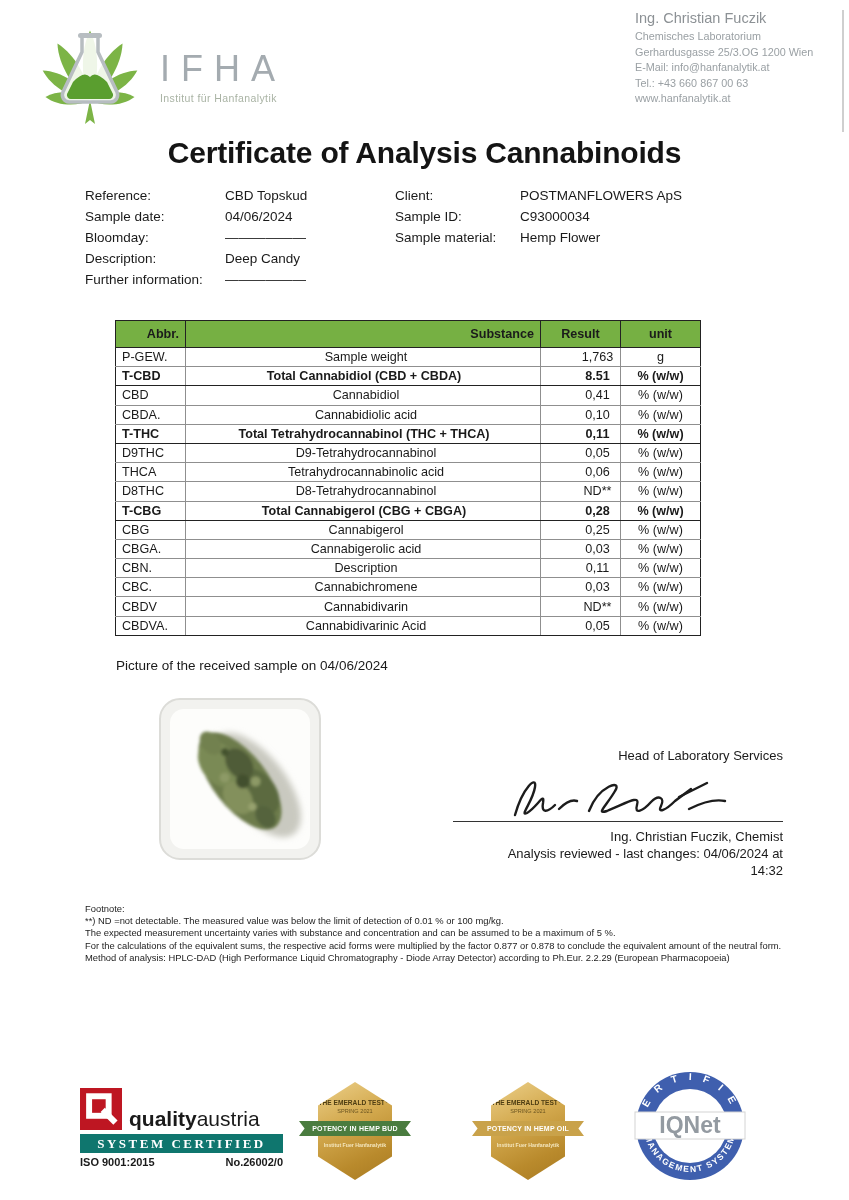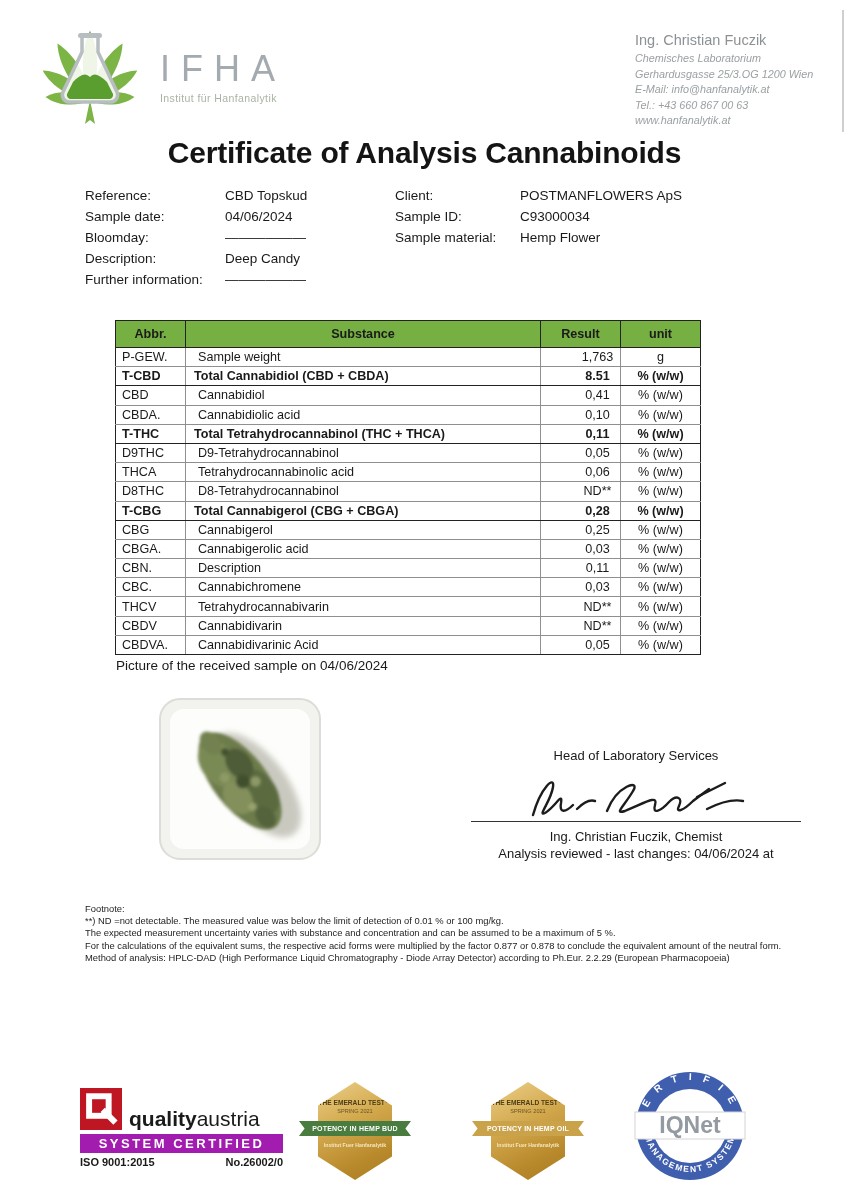--- a/index.html
+++ b/index.html
@@ -7,61 +7,61 @@
   body { width:849px; height:1200px; position:relative; font-family:"Liberation Sans", sans-serif; color:#1a1a1a; }
   .page { position:absolute; inset:0; background:#fff; overflow:hidden; }
 
   
   .logo-wrap { position:absolute; left:32px; top:20px; width:250px; height:110px; }
   .logo-art { position:absolute; left:0; top:0; }
   .logo-text { position:absolute; left:128px; top:28px; }
   .logo-name { font-size:36px; font-weight:400; letter-spacing:11px; color:#a4abb0; }
   .logo-sub { font-size:10.5px; color:#a9b3a4; letter-spacing:0.4px; margin-top:2px; }
 
-  .contact { position:absolute; left:635px; top:32px; width:195px; color:#9aa0a4; }
+  .contact { position:absolute; left:635px; top:10px; width:195px; color:#9aa0a4; }
   .contact-name { font-size:14.5px; color:#8c9195; margin-bottom:3px; }
-  .contact-line { font-size:10.8px; line-height:15.5px;font-style:italic; }
+  .contact-line { font-size:10.8px; line-height:15.5px; }
   .header-rule { position:absolute; left:842px; top:10px; width:2px; height:122px; background:#cfcfcf; }
 
   .doc-title { position:absolute; left:0; top:136px; width:100%; text-align:center;
                font-size:30px; font-weight:800; color:#141414; letter-spacing:-0.2px; }
 
   
   .info { position:absolute; top:188px; left:0; width:100%; font-size:13.5px; }
   .info-label { display:inline-block; }
   .info-value { display:inline-block; }
   .ilab-l { position:absolute; left:85px; }
   .ival-l { position:absolute; left:225px; }
   .ilab-r { position:absolute; left:395px; }
   .ival-r { position:absolute; left:520px; }
   .r0{top:0px}.r1{top:21px}.r2{top:42px}.r3{top:63px}.r4{top:84px}
 
   
   .results { position:absolute; left:115px; top:320px; width:585px; border-collapse:collapse; table-layout:fixed; font-size:12.6px; }
   .results col.c1{width:70px}.results col.c2{width:355px}.results col.c3{width:80px}.results col.c4{width:80px}
   .results th { height:27px; font-weight:700; color:#1b1b1b; border:1.6px solid #222; padding:0 6px; }
-  .results th.h-left { text-align:center; }
+  .results th.h-left { text-align:right; }
   .results td { height:19.2px; border:1px solid #8f8f8f; border-left:1px solid #8f8f8f; padding:0 6px; }
   .results tr td:first-child, .results th:first-child { border-left:1.6px solid #222; }
   .results tr td:last-child, .results th:last-child { border-right:1.6px solid #222; }
   .results tbody tr:last-child td { border-bottom:1.6px solid #222; }
   .results .c-abbr { text-align:left; }
-  .results .c-sub { text-align:left; padding-left:12px; }
+  .results .c-sub { text-align:center; padding-left:12px; }
   .results .c-res { text-align:center;padding-left:40px; }
   .results .c-unit { text-align:center; }
   .results tr.bold td { font-weight:700; border-top:1.6px solid #222; border-bottom:1.6px solid #222; }
   .results tr.bold .c-sub { padding-left:8px; }
 
   .pic-caption { position:absolute; left:116px; top:658px; font-size:13.5px; }
 
   
   .photo { position:absolute; left:158px; top:697px; width:164px; height:164px; }
 
   
-  .sig-block { position:absolute; left:471px; top:748px; width:330px; text-align:center; }
+  .sig-block { position:absolute; left:453px; top:748px; width:330px; text-align:right; }
   .sig-role { font-size:13px; }
   .sig-svg { display:block; margin:2px auto 0; }
   .sig-line { border-top:1.2px solid #333; margin-top:-6px; }
   .sig-name { font-size:13px; margin-top:7px; }
   .sig-reviewed { font-size:13px; margin-top:2px; }
   .sig-time { font-size:13px; margin-top:2px; }
 
   
   .footnote { position:absolute; left:85px; top:903px; width:706px; font-size:9.4px; line-height:12.2px; color:#1d1d1d; }
 
@@ -249,26 +249,20 @@
       <td class="c-unit">% (w/w)</td>
     </tr>
 
     <tr>
       <td class="c-abbr">CBC.</td>
       <td class="c-sub">Cannabichromene</td>
       <td class="c-res">0,03</td>
       <td class="c-unit">% (w/w)</td>
     </tr>
 
-    <tr>
-      <td class="c-abbr">THCV</td>
-      <td class="c-sub">Tetrahydrocannabivarin</td>
-      <td class="c-res">ND**</td>
-      <td class="c-unit">% (w/w)</td>
-    </tr>
 
     <tr>
       <td class="c-abbr">CBDV</td>
       <td class="c-sub">Cannabidivarin</td>
       <td class="c-res">ND**</td>
       <td class="c-unit">% (w/w)</td>
     </tr>
 
     <tr>
       <td class="c-abbr">CBDVA.</td>
@@ -319,41 +313,42 @@
         <path d="M22,50 C30,22 44,10 42,22 C40,36 26,52 34,48 C44,42 52,26 50,38 C48,48 54,48 62,40"></path>
         <path d="M66,44 C72,38 78,34 84,36"></path>
         <path d="M96,46 C106,20 130,14 122,26 C114,40 102,50 114,46 C130,40 148,28 144,40 C141,50 150,46 158,37 C166,29 172,33 168,41 C164,49 173,45 182,36 L198,24"></path>
         <path d="M186,32 L214,18"></path>
         <path d="M196,44 C208,38 222,34 232,36"></path>
       </g>
     </svg>
     <div class="sig-line"></div>
     <div class="sig-name">Ing. Christian Fuczik, Chemist</div>
     <div class="sig-reviewed">Analysis reviewed - last changes: 04/06/2024 at</div>
+    <div class="sig-time">14:32</div>
   </div>
 
   <div class="footnote">
     <div>Footnote:</div>
     <div>**) ND =not detectable. The measured value was below the limit of detection of 0.01 % or 100 mg/kg.</div>
     <div>The expected measurement uncertainty varies with substance and concentration and can be assumed to be a maximum of 5 %.</div>
     <div>For the calculations of the equivalent sums, the respective acid forms were multiplied by the factor 0.877 or 0.878 to conclude the equivalent amount of the neutral form.</div>
     <div>Method of analysis: HPLC-DAD (High Performance Liquid Chromatography - Diode Array Detector) according to Ph.Eur. 2.2.29 (European Pharmacopoeia)</div>
   </div>
 
   <div class="qa">
     <div class="qa-row1">
       <div class="qa-qbox">
         <svg width="34" height="34" viewBox="0 0 40 40">
           <rect x="6" y="5" width="23" height="23" fill="none" stroke="#fff" stroke-width="7"></rect>
           <line x1="22" y1="21" x2="37" y2="36" stroke="#fff" stroke-width="7"></line>
         </svg>
       </div>
       <div class="qa-brand"><b>quality</b><span>austria</span></div>
     </div>
-    <div class="qa-bar" style="background: #a21caf;">SYSTEM CERTIFIED</div>
+    <div class="qa-bar" style="background: #0f766e; font-family: Liberation Serif, serif;">SYSTEM CERTIFIED</div>
     <div class="qa-row3">
       <span>ISO 9001:2015</span>
       <span>No.26002/0</span>
     </div>
   </div>
 
   <div class="badge badge-1">
     <div class="hex">
       <div class="badge-top">THE EMERALD TEST™</div>
       <div class="badge-season">SPRING 2021</div>

